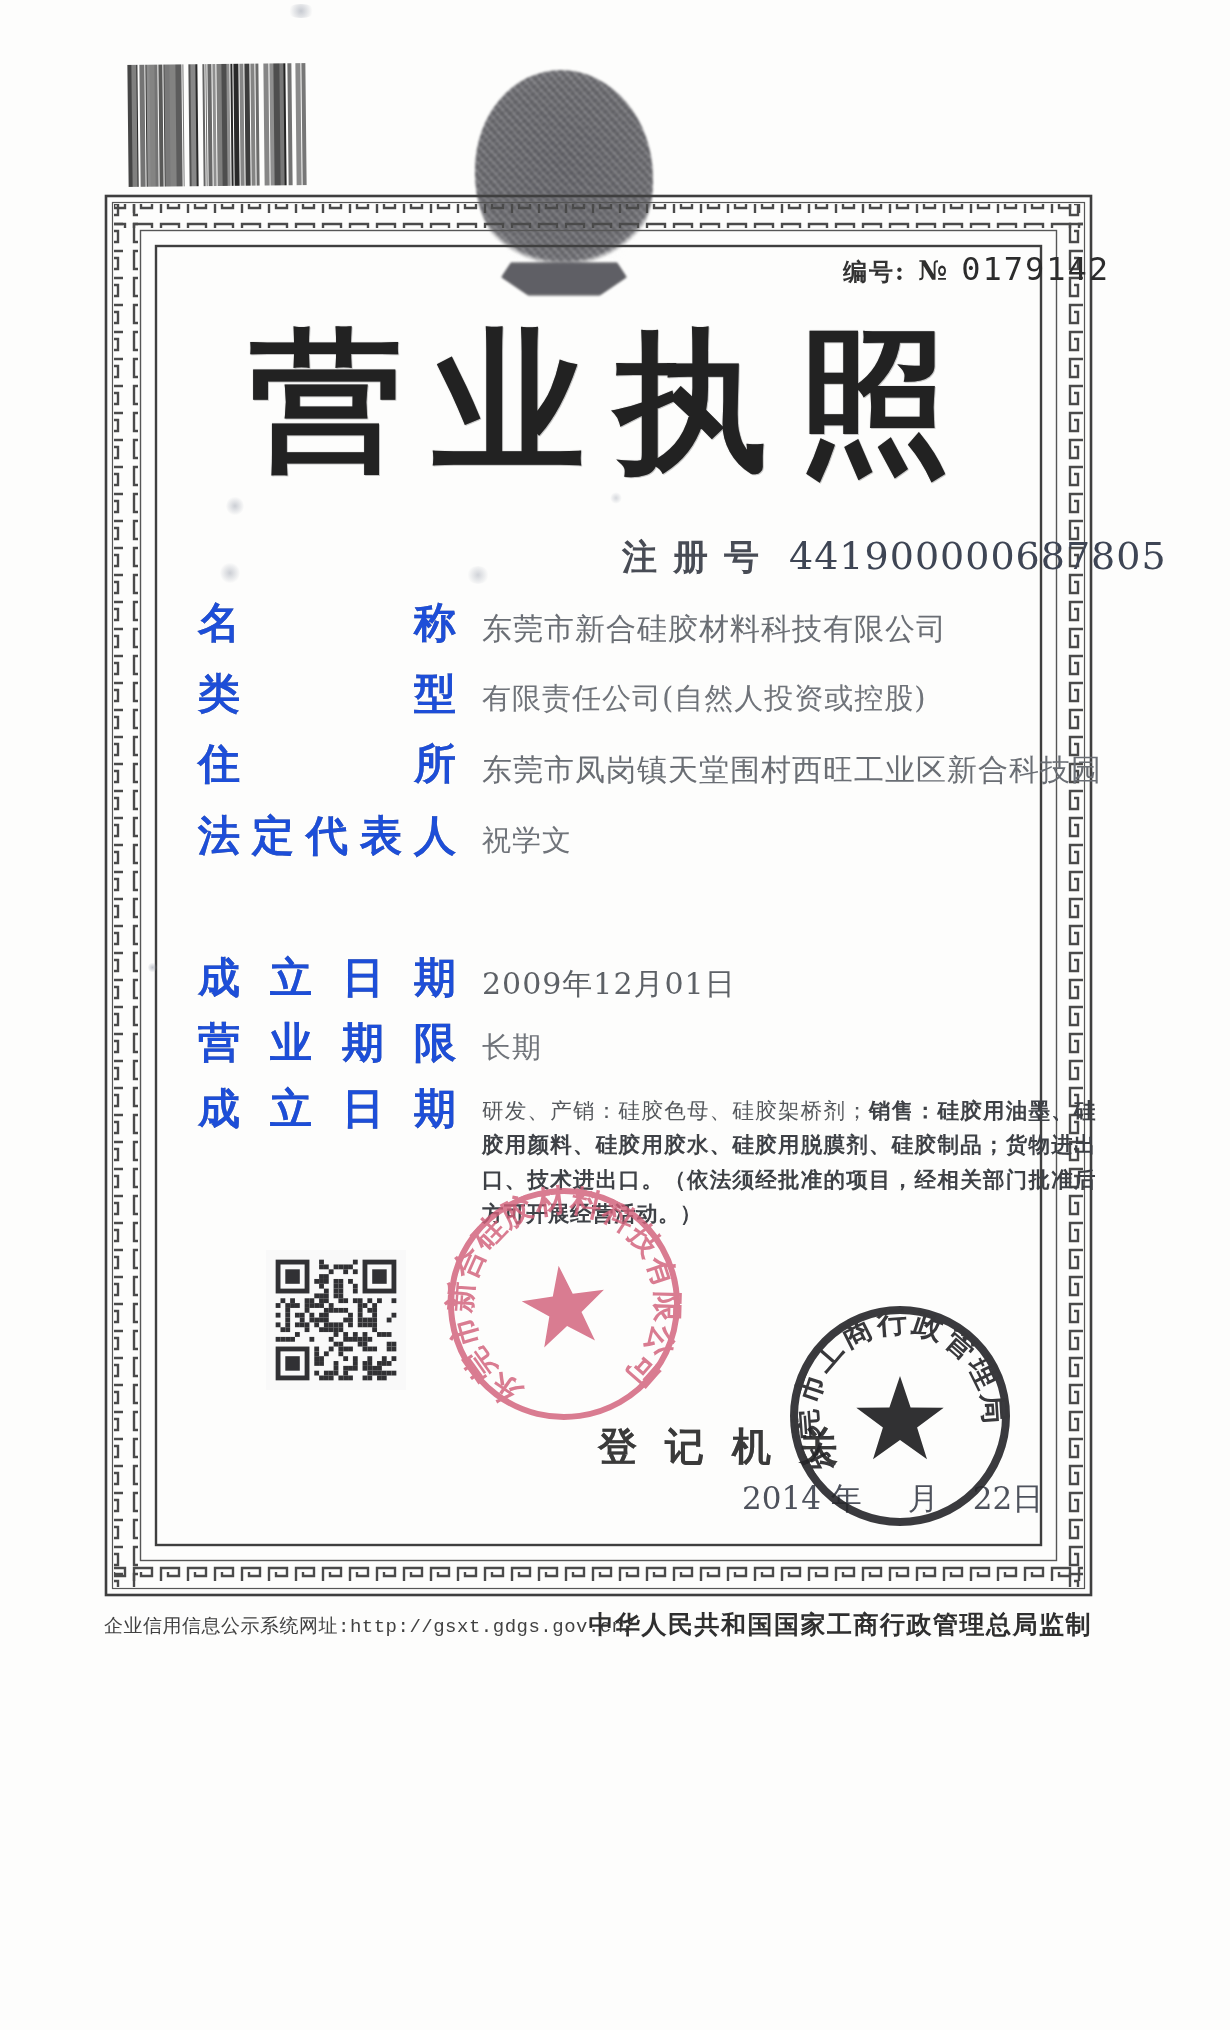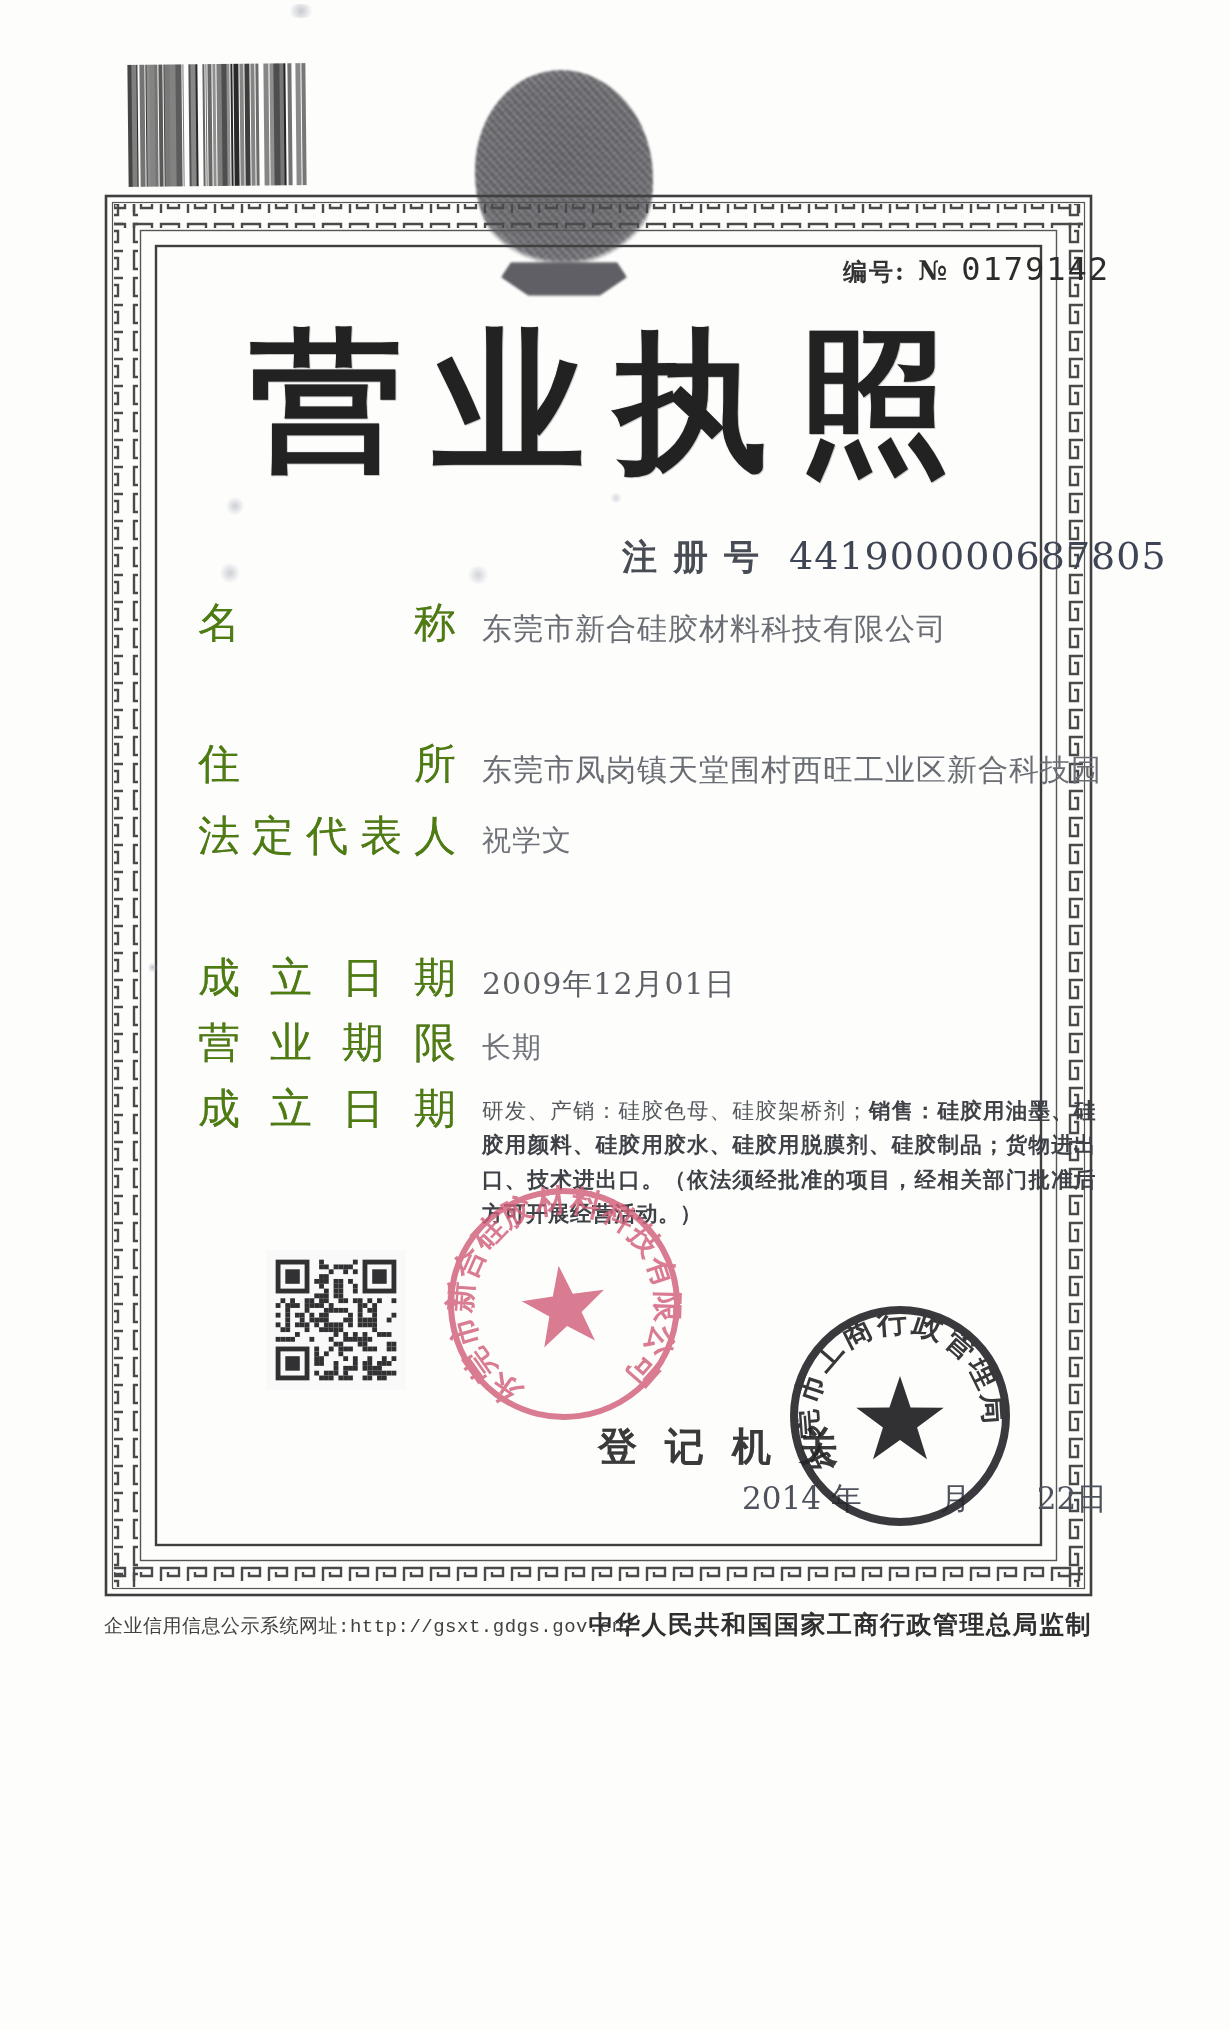--- a/index.html
+++ b/index.html
@@ -64,21 +64,21 @@
 
   
   .regno{position:absolute;left:622px;top:534px;display:flex;align-items:baseline;}
   .regno .lbl{font-size:35px;font-weight:600;letter-spacing:16px;color:#484c55;}
   .regno .num{font-size:38px;margin-left:14px;letter-spacing:1px;color:#3e4554;}
 
   
   .row{position:absolute;left:198px;display:flex;align-items:flex-start;}
   .row .label{
     width:258px;flex:0 0 258px;
-    font-size:42px;font-weight:400;color:#4d7c0f;
+    font-size:42px;font-weight:700;color:#1d4ed8;
     text-align:justify;text-align-last:justify;line-height:1.1;
     text-shadow:0 0 .5px rgba(60,60,60,.6);
   }
   .row .value{
     margin-left:26px;padding-top:9px;
     font-size:30px;color:#6a6e74;letter-spacing:1px;line-height:1.3;
   }
   .row .value.small{font-size:29px;color:#70747a;}
   .row.scope .value{
     width:614px;font-size:21.5px;line-height:1.6;padding-top:8px;
@@ -95,21 +95,21 @@
   .seal-black{left:782px;top:1298px;opacity:.9;}
 
   
   .authority{
     position:absolute;left:598px;top:1420px;
     font-size:39px;font-weight:600;color:#3a3a3a;letter-spacing:28px;
     text-shadow:0 0 .5px rgba(58,58,58,.6);
   }
   .datefield{
     position:absolute;left:742px;top:1478px;
-    font-size:31px;color:#4e525c;display:flex;align-items:baseline;gap:32px;
+    font-size:31px;color:#4e525c;display:flex;align-items:baseline;
   }
   .datefield .gap1{margin-left:46px;}
   .datefield .gap2{margin-left:34px;}
 
   
   .footer-left{
     position:absolute;left:104px;top:1613px;
     font-family:"Liberation Mono","DejaVu Sans Mono",monospace;
     font-size:19px;color:#414141;letter-spacing:.5px;
   }
@@ -198,20 +198,24 @@
   <div class="title">营业执照</div>
 
   <div class="regno">
     <span class="lbl">注册号</span>
     <span class="num">441900000687805</span>
   </div>
 
   <div class="row" style="top:600px">
     <div class="label">名称</div>
     <div class="value">东莞市新合硅胶材料科技有限公司</div>
+  </div>
+  <div class="row" style="top:671px">
+    <div class="label">类型</div>
+    <div class="value small">有限责任公司(自然人投资或控股)</div>
   </div>
   <div class="row" style="top:741px">
     <div class="label">住所</div>
     <div class="value">东莞市凤岗镇天堂围村西旺工业区新合科技园</div>
   </div>
   <div class="row" style="top:813px">
     <div class="label">法定代表人</div>
     <div class="value small">祝学文</div>
   </div>
   <div class="row" style="top:955px">

